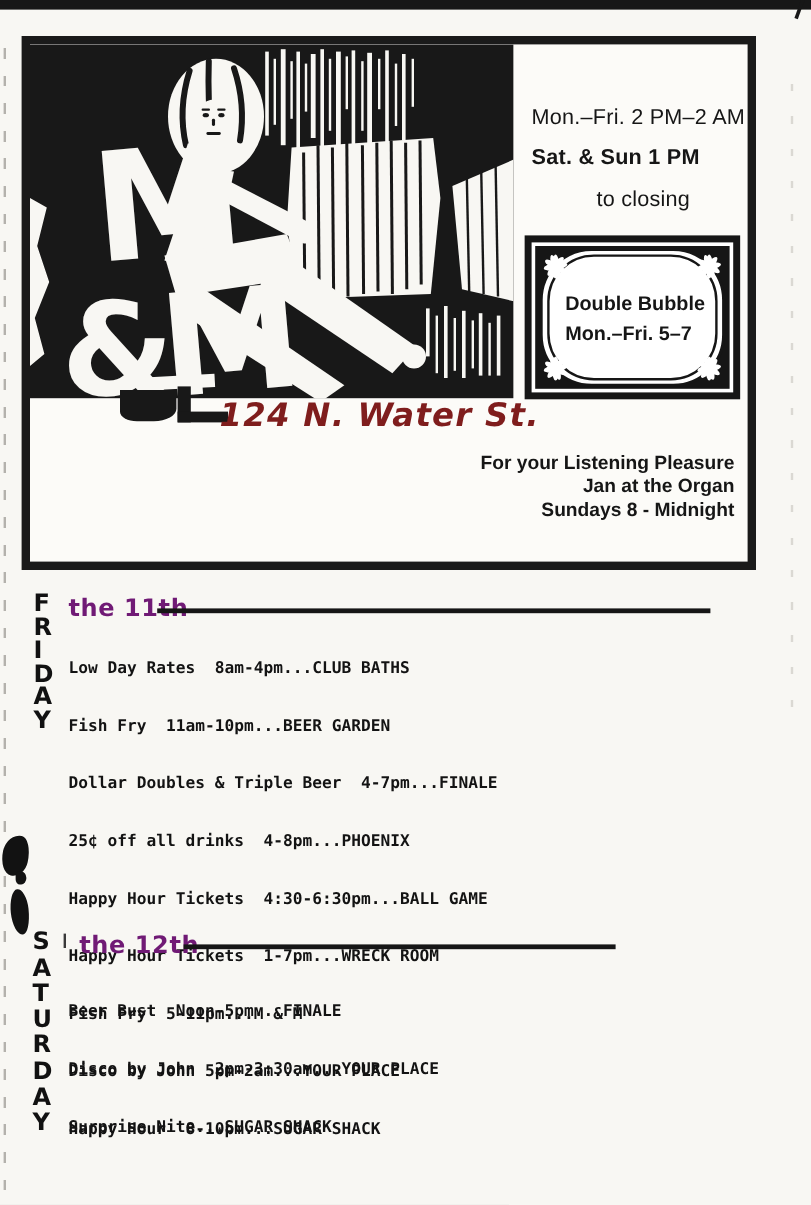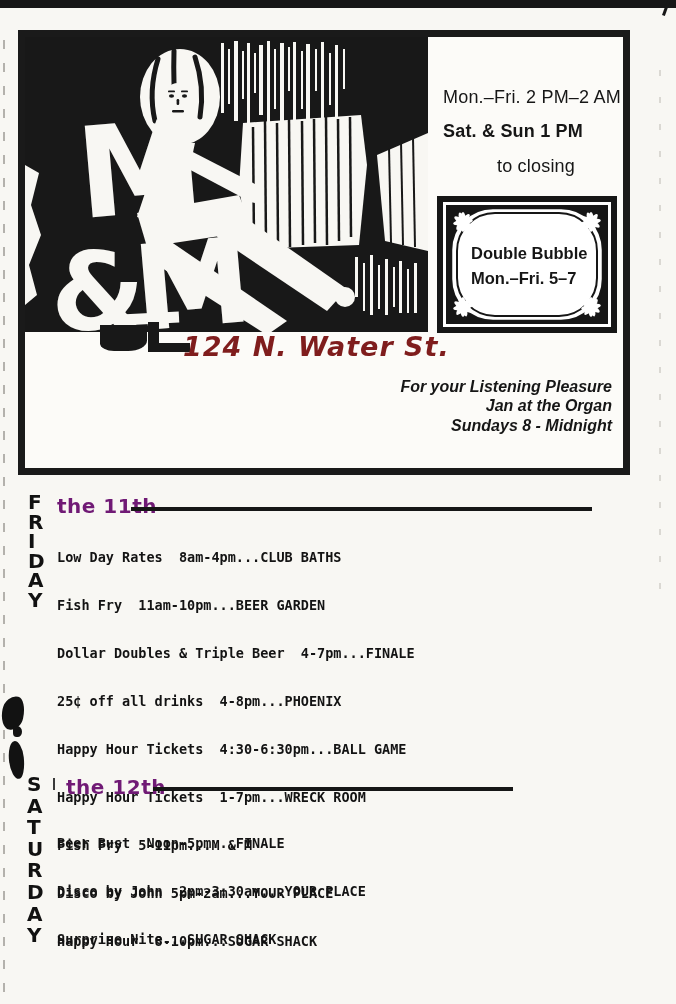--- a/index.html
+++ b/index.html
@@ -30,21 +30,21 @@
   .brk-h{left:123px;top:306px;width:42px;height:9px;background:#181818;}
   .address{left:158px;top:294px;font-family:"DejaVu Sans",sans-serif;font-style:italic;
       font-weight:bold;font-size:27px;letter-spacing:1px;color:#7f1d1d;}
   .hours1{left:418px;top:50px;font-size:18px;font-weight:400;letter-spacing:.2px;}
   .hours2{left:418px;top:84px;font-size:18px;font-weight:600;letter-spacing:.2px;}
   .hours3{left:472px;top:109px;font-size:18px;font-weight:400;letter-spacing:.2px;margin-top:10px;}
   .bubble{left:412px;top:159px;width:180px;height:113px;}
   .bubble svg{position:absolute;left:0;top:0;}
   .bubble-text{position:absolute;left:34px;top:45px;font-size:16.5px;font-weight:600;line-height:25px;}
   .features{left:13px;top:336px;font-size:17px;font-weight:700;letter-spacing:.2px;line-height:31.5px;}
-  .listening{right:11px;top:340px;text-align:right;font-size:16px;font-weight:700;line-height:19.3px;font-style:italic;}
+  .listening{right:11px;top:340px;text-align:right;font-size:16px;font-weight:700;line-height:19.3px;}
 
   
   .day-col{display:flex;flex-direction:column;font-family:"DejaVu Sans",sans-serif;
       font-weight:bold;font-size:20px;color:#111;}
   .fri-col{left:28px;top:493px;}
   .fri-col span{height:19.6px;line-height:19.6px;}
   .sat-col{left:27px;top:774px;}
   .sat-col span{height:21.6px;line-height:21.6px;}
   .sec-head{font-family:"DejaVu Sans",sans-serif;font-weight:bold;font-size:20px;letter-spacing:.5px;color:#701a75;}
   .fri-head{left:57px;top:494px;}

